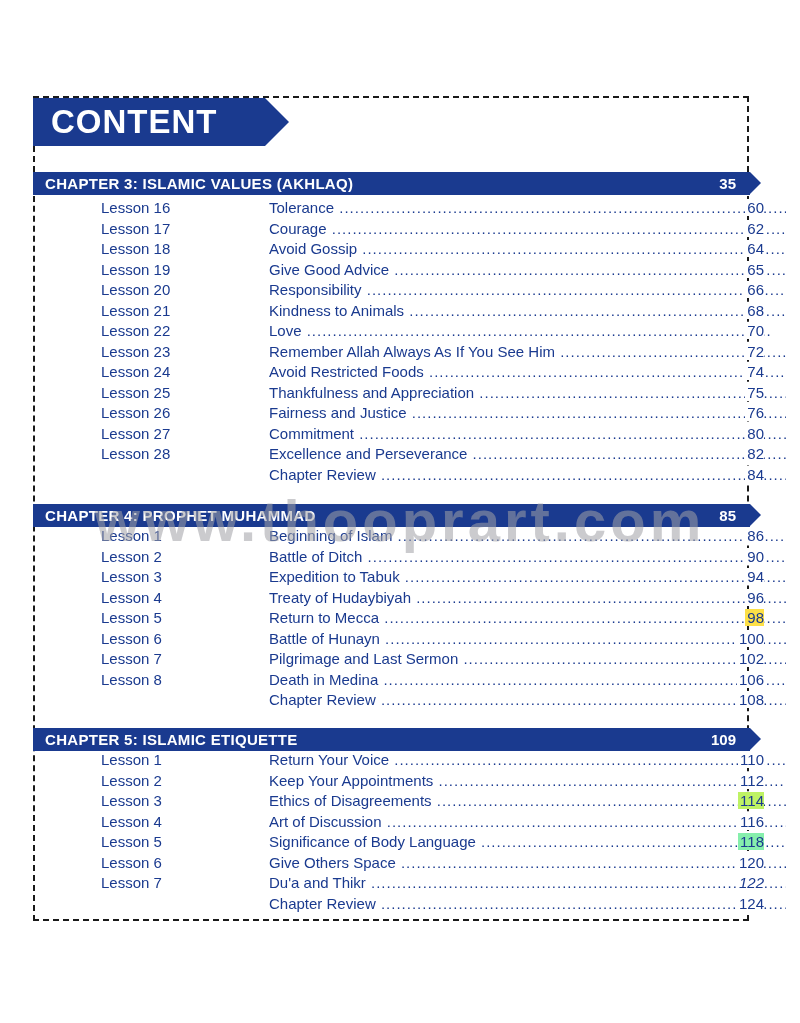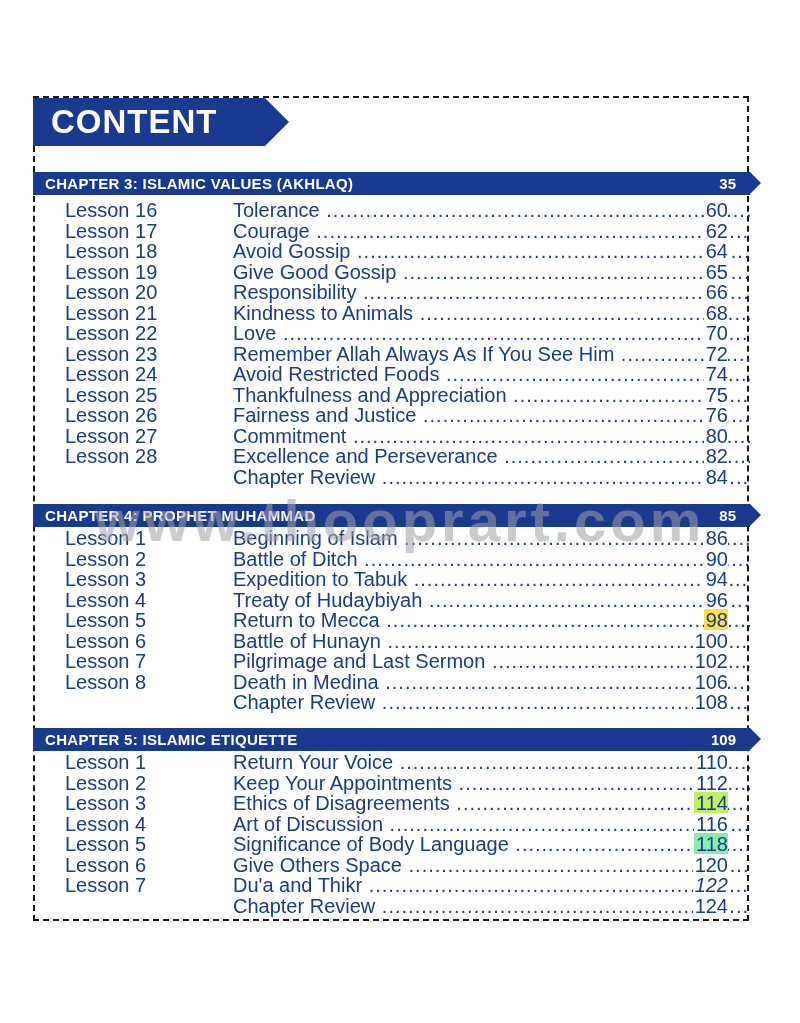--- a/index.html
+++ b/index.html
@@ -101,22 +101,23 @@
     border-top: 11.5px solid transparent;
     border-bottom: 11.5px solid transparent;
     border-left: 11px solid #1a3a8f;
   }
 
   
   .lesson-row {
     position: absolute;
     height: 20px;
     color: #1a3a8f;
-    font-size: 20px;
+    font-size: 15px;
     font-family: "Liberation Sans", sans-serif;
+    margin-left: 36px;
   }
   .lesson-row .les-label {
     position: absolute;
     left: 0;
     top: 0;
     width: 130px;
     white-space: nowrap;
   }
   .lesson-row .les-title {
     position: absolute;
@@ -180,21 +181,21 @@
         <span class="les-title"><span>Courage</span><span class="dots"> ..........................................................................................</span></span>
         <span class="les-page" style="background: rgb(255, 255, 255); padding-left: 2px;">62</span>
       </div>
       <div class="lesson-row" style="left: 65px; width: 685px; top: 240px;">
         <span class="les-label">Lesson 18</span>
         <span class="les-title"><span>Avoid Gossip</span><span class="dots"> ..........................................................................................</span></span>
         <span class="les-page" style="background: rgb(255, 255, 255); padding-left: 2px;">64</span>
       </div>
       <div class="lesson-row" style="left: 65px; width: 685px; top: 260.5px;">
         <span class="les-label">Lesson 19</span>
-        <span class="les-title"><span>Give Good Gossip</span><span class="dots"> ..........................................................................................</span></span>
+        <span class="les-title"><span>Give Good Advice</span><span class="dots"> ..........................................................................................</span></span>
         <span class="les-page" style="background: rgb(255, 255, 255); padding-left: 2px;">65</span>
       </div>
       <div class="lesson-row" style="left: 65px; width: 685px; top: 281px;">
         <span class="les-label">Lesson 20</span>
         <span class="les-title"><span>Responsibility</span><span class="dots"> ..........................................................................................</span></span>
         <span class="les-page" style="background: rgb(255, 255, 255); padding-left: 2px;">66</span>
       </div>
       <div class="lesson-row" style="left: 65px; width: 685px; top: 301.5px;">
         <span class="les-label">Lesson 21</span>
         <span class="les-title"><span>Kindness to Animals</span><span class="dots"> ..........................................................................................</span></span>

